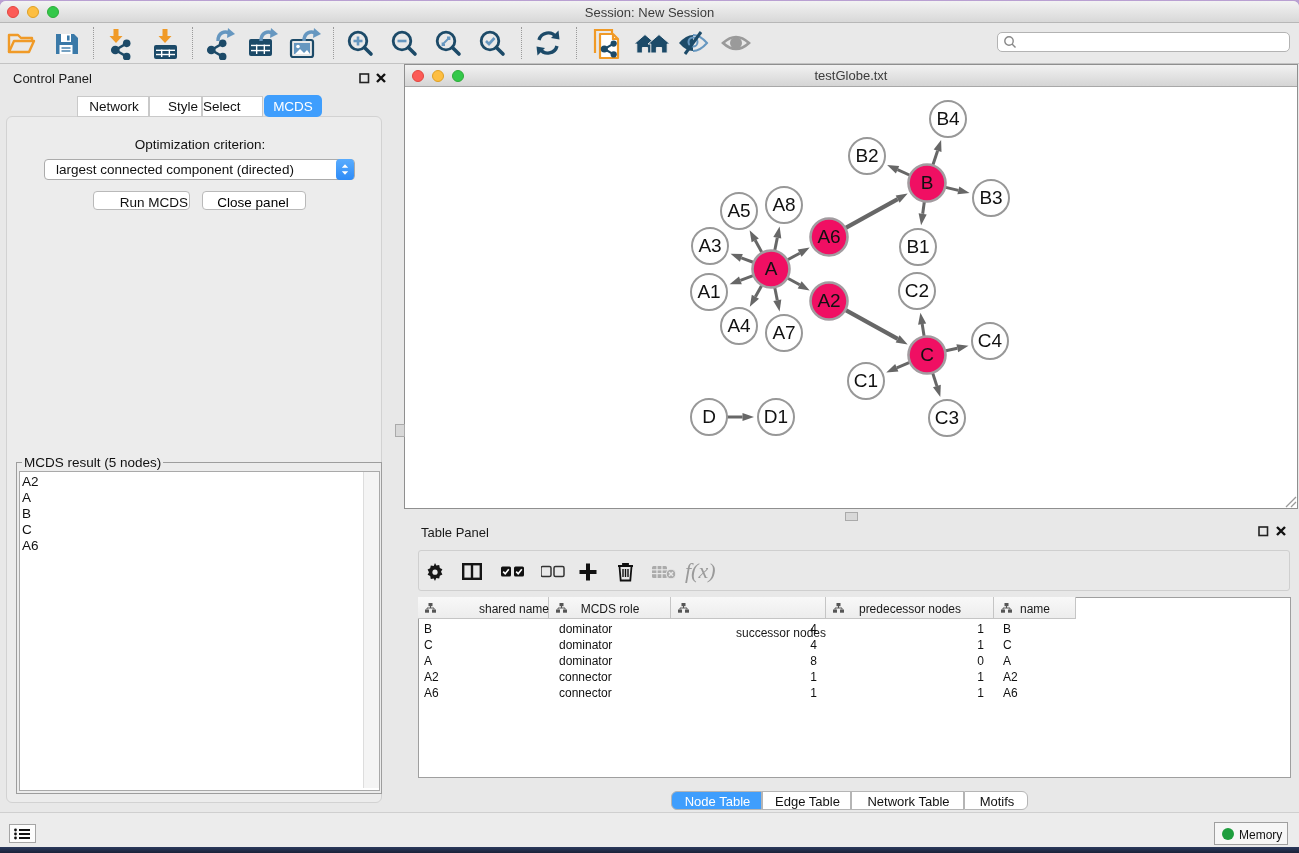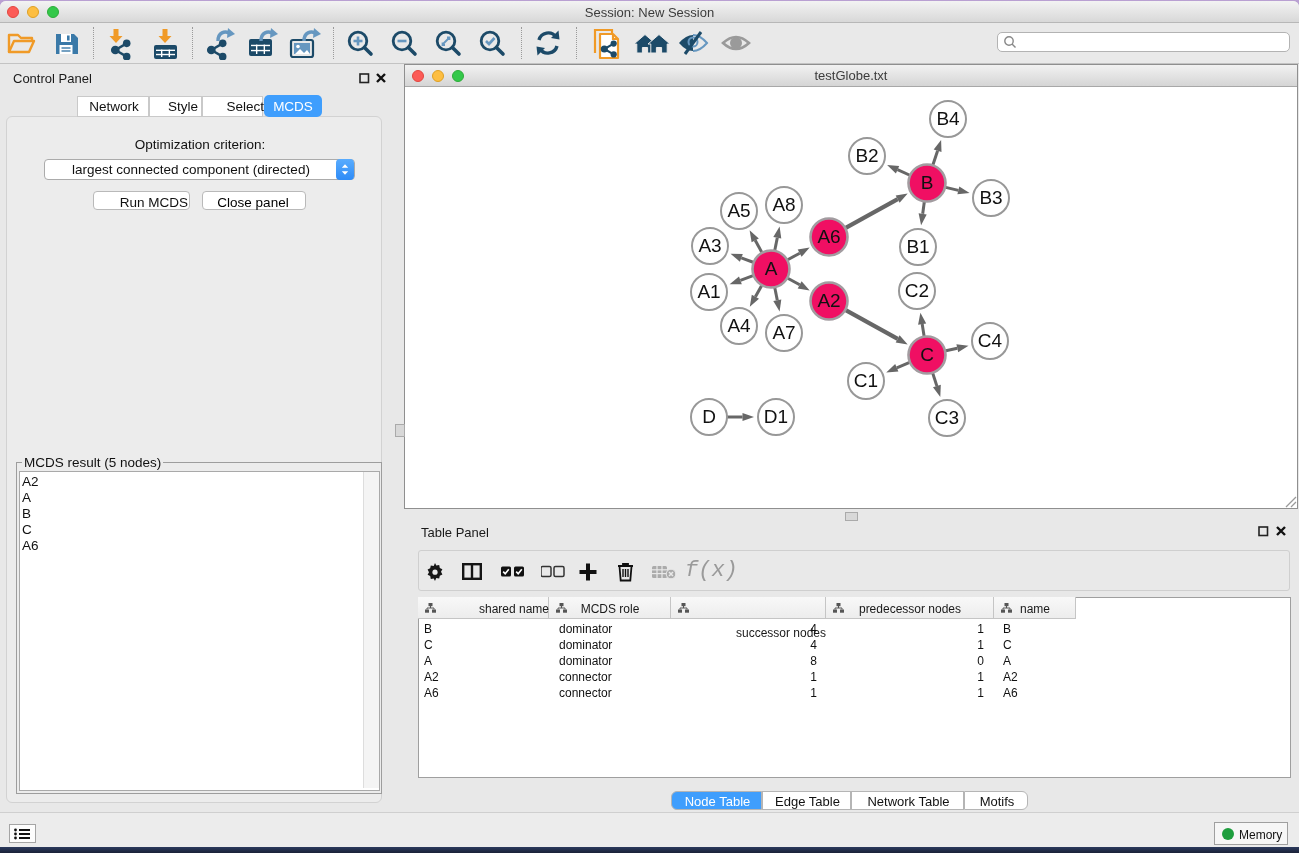--- a/index.html
+++ b/index.html
@@ -136,26 +136,26 @@
   </svg>
 <svg class="abs" style="left:375px;top:72px" width="12" height="12">
     <path d="M2,2 L10,10 M10,2 L2,10" stroke="#111" stroke-width="2.4"></path>
   </svg>
 <div class="abs" style="left:6px;top:116px;width:374px;height:685px;background:#ececec;border:1px solid #d2d2d2;border-radius:6px"></div>
 <div style="position:absolute;left:78px;top:96px;width:72px;height:21px;background:#fff;border:1px solid #c9c9c9;box-sizing:border-box;margin-left:-1px"></div>
 <div style="position:absolute;left:78px;top:99px;width:72px;text-align:center;font-size:13.5px;color:#111">Network</div>
 <div style="position:absolute;left:150px;top:96px;width:53px;height:21px;background:#fff;border:1px solid #c9c9c9;box-sizing:border-box;margin-left:-1px"></div>
 <div style="position:absolute;left:150px;top:99px;width:66px;text-align:center;font-size:13.5px;color:#111">Style</div>
 <div style="position:absolute;left:203px;top:96px;width:61px;height:21px;background:#fff;border:1px solid #c9c9c9;box-sizing:border-box;margin-left:-1px"></div>
-<div style="position:absolute;left:203px;top:99px;width:61px;text-align:right;font-size:13.5px;color:#111">Select</div>
+<div style="position:absolute;left:203px;top:99px;width:61px;text-align:left;font-size:13.5px;color:#111">Select</div>
 <div style="position:absolute;left:264px;top:95px;width:58px;height:22px;background:#3f9efd;border-radius:5px;box-sizing:border-box"></div>
 <div style="position:absolute;left:264px;top:99px;width:58px;text-align:center;font-size:13.5px;color:#fff">MCDS</div>
 <div class="abs" style="left:0px;top:137px;width:400px;text-align:center;font-size:13.5px;color:#111">Optimization criterion:</div>
 <div class="abs" style="left:44px;top:159px;width:309px;height:19px;background:#fff;border:1px solid #ababab;border-radius:4px"></div>
-<div class="abs" style="left:72px;top:162px;font-size:13.5px;color:#111">largest connected component (directed)</div>
+<div class="abs" style="left:56px;top:162px;font-size:13.5px;color:#111">largest connected component (directed)</div>
 <div class="abs" style="left:336px;top:159px;width:18px;height:21px;background:linear-gradient(#59acfe,#2e8bf7);border-radius:4px"></div>
 <svg class="abs" style="left:338px;top:161px" width="14" height="17" viewBox="0 0 14 17">
     <path d="M3.8,6.8 L7,3.2 L10.2,6.8 z M3.8,10.2 L7,13.8 L10.2,10.2 z" fill="#fff"></path>
   </svg>
 <div class="abs" style="left:93px;top:191px;width:95px;height:17px;background:#fff;border:1px solid #b9b9b9;border-radius:4px"></div>
 <div class="abs" style="left:93px;top:195px;width:95px;text-align:right;font-size:13.5px;color:#111">Run MCDS</div>
 <div class="abs" style="left:202px;top:191px;width:102px;height:17px;background:#fff;border:1px solid #b9b9b9;border-radius:4px"></div>
 <div class="abs" style="left:202px;top:195px;width:102px;text-align:center;font-size:13.5px;color:#000000">Close panel</div>
 
 <div class="abs" style="left:16px;top:462px;width:364px;height:330px;border:1px solid #9d9d9d"></div>
@@ -295,21 +295,21 @@
   </svg>
 <svg style="position:absolute;left:652px;top:565px" width="24" height="14" viewBox="0 0 24 14">
     <rect x="0" y="1" width="15" height="12" rx="1.5" fill="#ababab"></rect>
     <line x1="0" y1="4.8" x2="15" y2="4.8" stroke="#e9e9e9" stroke-width="1.2"></line>
     <line x1="0" y1="8.6" x2="15" y2="8.6" stroke="#e9e9e9" stroke-width="1.2"></line>
     <line x1="5" y1="1" x2="5" y2="13" stroke="#e9e9e9" stroke-width="1.2"></line>
     <line x1="10" y1="1" x2="10" y2="13" stroke="#e9e9e9" stroke-width="1.2"></line>
     <circle cx="19" cy="9" r="4.8" fill="#ababab" stroke="#e9e9e9" stroke-width="1"></circle>
     <path d="M17,7 l4,4 m0,-4 l-4,4" stroke="#e9e9e9" stroke-width="1.5"></path>
   </svg>
-<div style="position:absolute;left:685px;top:558px;width:40px;font-family:Liberation Mono, monospace;font-style:italic;font-size:22px;color:#9a9a9a"><i>f(x)</i></div>
+<div style="position:absolute;left:685px;top:558px;width:40px;font-family:Liberation Serif, serif;font-style:italic;font-size:22px;color:#9a9a9a"><i>f(x)</i></div>
 <div class="abs" style="left:418px;top:597px;width:873px;height:181px;background:#fff;border:1px solid #9f9f9f;box-sizing:border-box"></div>
 <div style="position:absolute;left:418px;top:597px;width:131px;height:22px;background:linear-gradient(#f8f8f8,#ededed);border-right:1px solid #c5c5c5;border-bottom:1px solid #c5c5c5;box-sizing:border-box"></div>
 <div style="position:absolute;left:418px;top:602px;width:131px;text-align:right;font-size:12px;color:#1a1a1a">shared name</div>
 <svg style="position:absolute;left:425px;top:603px" width="11" height="10" viewBox="0 0 11 10">
     <rect x="3.5" y="0" width="4" height="3.2" fill="#555"></rect>
     <rect x="0" y="6.5" width="4" height="3.2" fill="#555"></rect>
     <rect x="7" y="6.5" width="4" height="3.2" fill="#555"></rect>
     <path d="M5.5,3 v2 M2,6.5 V5 h7 v1.5" stroke="#555" fill="none"></path>
   </svg>
 <div style="position:absolute;left:549px;top:597px;width:122px;height:22px;background:linear-gradient(#f8f8f8,#ededed);border-right:1px solid #c5c5c5;border-bottom:1px solid #c5c5c5;box-sizing:border-box"></div>

